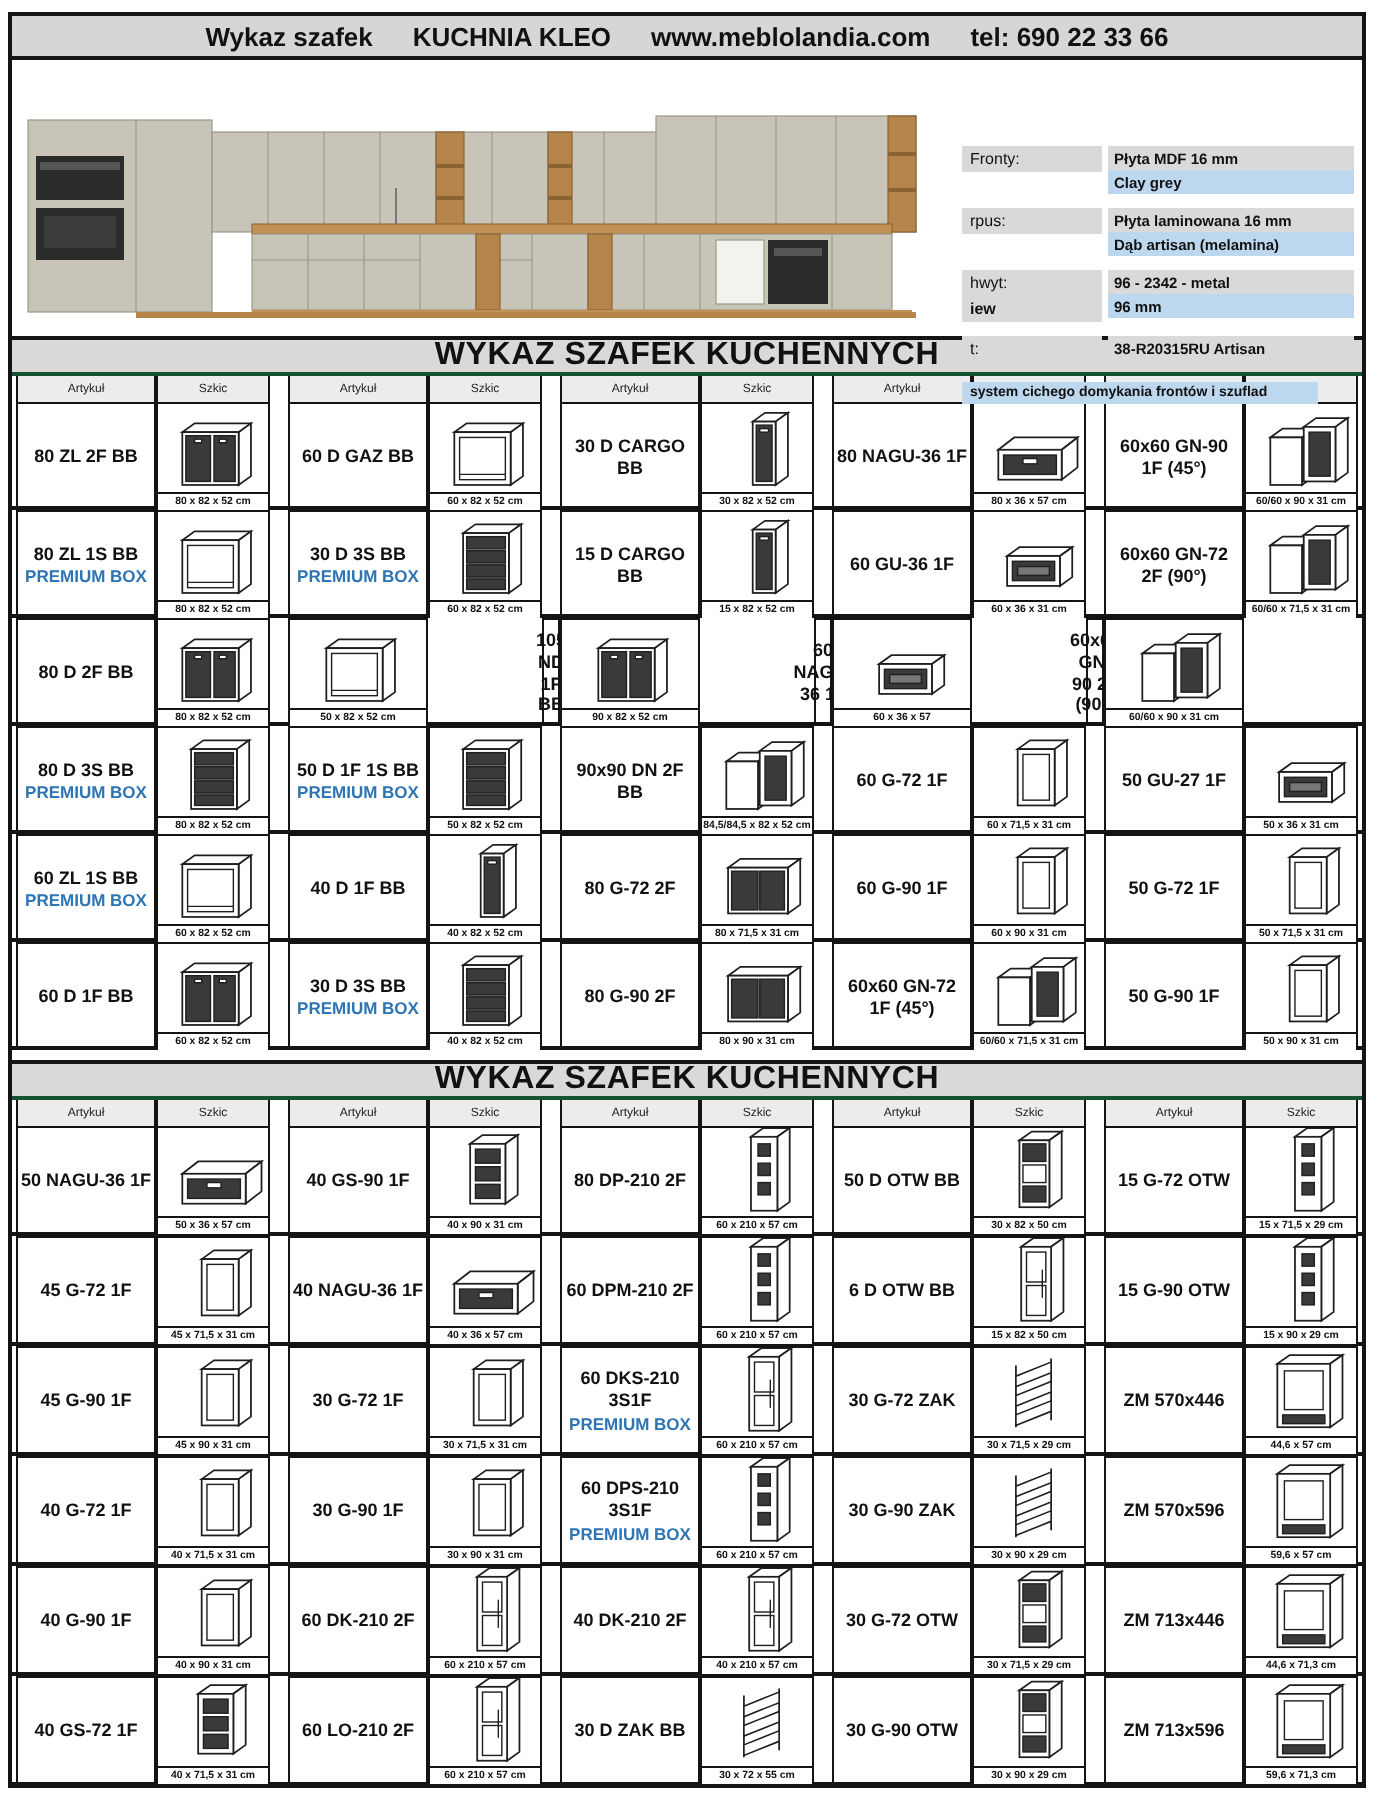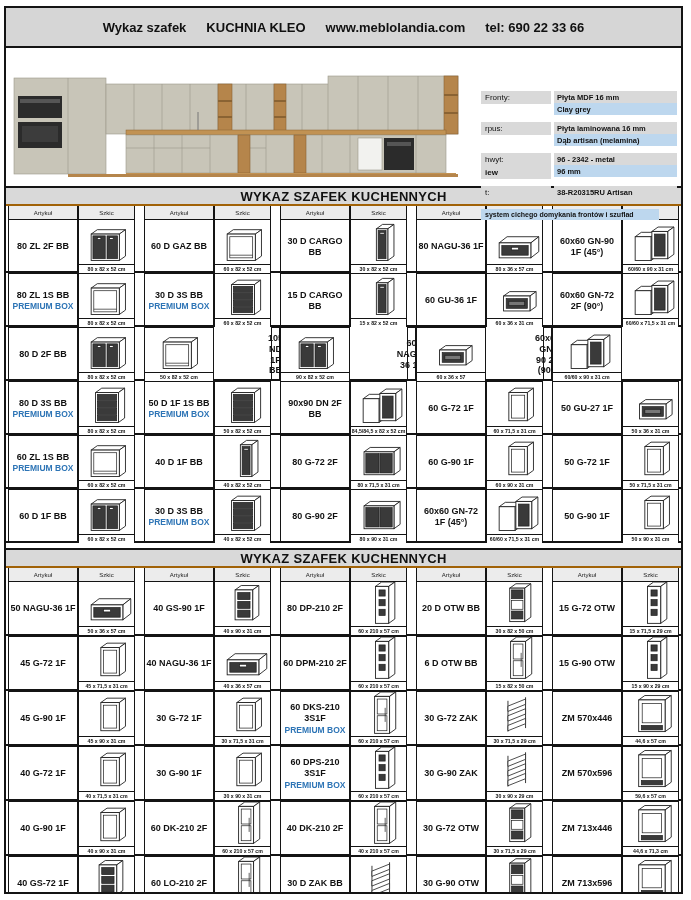--- a/index.html
+++ b/index.html
@@ -1,39 +1,39 @@
 <!DOCTYPE html>
 <html><head>
 <meta charset="utf-8">
 <style>
   html,body{margin:0;padding:0;background:#fff;}
   body{width:691px;height:900px;position:relative;font-family:"Liberation Sans",sans-serif;color:#111;overflow:hidden;}
   .frame{position:absolute;left:4px;top:6px;width:679px;height:888px;border:2px solid #141414;background:#fff;box-sizing:border-box;overflow:hidden;}
   
-  .titlebar{height:40px;background:#d6d6d6;border-bottom:2px solid #141414;box-sizing:border-box;
+  .titlebar{height:22px;background:#d6d6d6;border-bottom:2px solid #141414;box-sizing:border-box;
     display:flex;align-items:center;justify-content:center;gap:20px;font-size:13px;}
   .titlebar .t-prefix{font-weight:600;}
   .titlebar .t-main{font-weight:800;}
   .titlebar .t-web{font-weight:700;}
   .titlebar .t-tel{font-weight:700;}
   
   .topsec{position:relative;height:138px;background:#fff;}
   .render{position:absolute;left:2px;top:2px;}
   .infopanel{position:absolute;right:4px;top:4px;width:196px;font-size:7.5px;margin-top:39px;}
   .inforow{display:flex;margin-bottom:7px;}
   .inforow .lbl{width:64px;background:#d9d9d9;padding:2px 2px 2px 4px;font-size:8px;margin-right:3px;align-self:flex-start;}
   .inforow .lbl .l2{display:block;font-weight:700;margin-top:4px;}
   .inforow .vals{flex:1;}
   .inforow .val{font-weight:700;padding:1.5px 3px;background:#d9d9d9;}
   .inforow .val.hl{background:#bdd7ee;}
   .info-footer{background:#bdd7ee;font-weight:700;font-size:7px;padding:2px 4px;margin-top:10px;width:178px;box-sizing:border-box;}
   
   .cab-table{}
-  .band{height:20px;background:#d9d9d9;border-top:2px solid #141414;border-bottom:2px solid #a16207;box-sizing:border-box;
-    display:flex;align-items:center;justify-content:center;font-weight:700;font-size:13px;letter-spacing:.3px;}
+  .band{height:20px;background:#d9d9d9;border-top:2px solid #141414;border-bottom:2px solid #14532d;box-sizing:border-box;
+    display:flex;align-items:center;justify-content:center;font-weight:700;font-size:16px;letter-spacing:.3px;}
   .hdr-row,.data-row{display:grid;grid-template-columns:repeat(5, 70px 57px 9px);padding-left:2px;}
   .hdr-row{height:13px;}
   .hdr-cell{border-left:1.5px solid #141414;border-right:1.5px solid #141414;background:#ececec;
     display:flex;align-items:center;justify-content:center;font-size:6px;color:#222;}
   .data-row{border-bottom:2px solid #141414;box-sizing:border-box;}
   .t1 .data-row{height:54px;}
   .t2 .data-row{height:55px;}
   .a-cell{border-left:1.5px solid #141414;border-right:1.5px solid #141414;border-top:1.5px solid #141414;
     display:flex;flex-direction:column;align-items:center;justify-content:center;text-align:center;
     font-weight:700;font-size:9px;line-height:1.2;padding:1px;box-sizing:border-box;}
@@ -756,21 +756,21 @@
                 <rect x="22" y="5" width="15" height="42" fill="#fff" stroke="#1f1f1f" stroke-width="1"></rect>
                 <rect x="26" y="9" width="7" height="7" fill="#3a3a3a" stroke="#1f1f1f" stroke-width="0.8"></rect>
                 <rect x="26" y="20" width="7" height="7" fill="#3a3a3a" stroke="#1f1f1f" stroke-width="0.8"></rect>
                 <rect x="26" y="31" width="7" height="7" fill="#3a3a3a" stroke="#1f1f1f" stroke-width="0.8"></rect>
               </svg>
             </div>
             <div class="dims">60 x 210 x 57 cm</div>
           </div>
           <div class="gapcell"></div>
           <div class="a-cell">
-            <div>20 D OTW BB</div>
+            <div>50 D OTW BB</div>
           </div>
           <div class="s-cell">
             <div class="sk">
               <svg width="52" height="44" viewBox="0 0 52 50">
                 <path d="M20 7l7 -5h17l-7 5z" fill="#fff" stroke="#1f1f1f" stroke-width="1"></path>
                 <path d="M37 7l7 -5v38l-7 5z" fill="#fff" stroke="#1f1f1f" stroke-width="1"></path>
                 <rect x="20" y="7" width="17" height="38" fill="#fff" stroke="#1f1f1f" stroke-width="1"></rect>
                 <rect x="22" y="9" width="13" height="10" fill="#3a3a3a" stroke="#1f1f1f" stroke-width="0.8"></rect>
                 <rect x="22" y="21" width="13" height="10" fill="none" stroke="#1f1f1f" stroke-width="0.8"></rect>
                 <rect x="22" y="33" width="13" height="9" fill="#3a3a3a" stroke="#1f1f1f" stroke-width="0.8"></rect>

